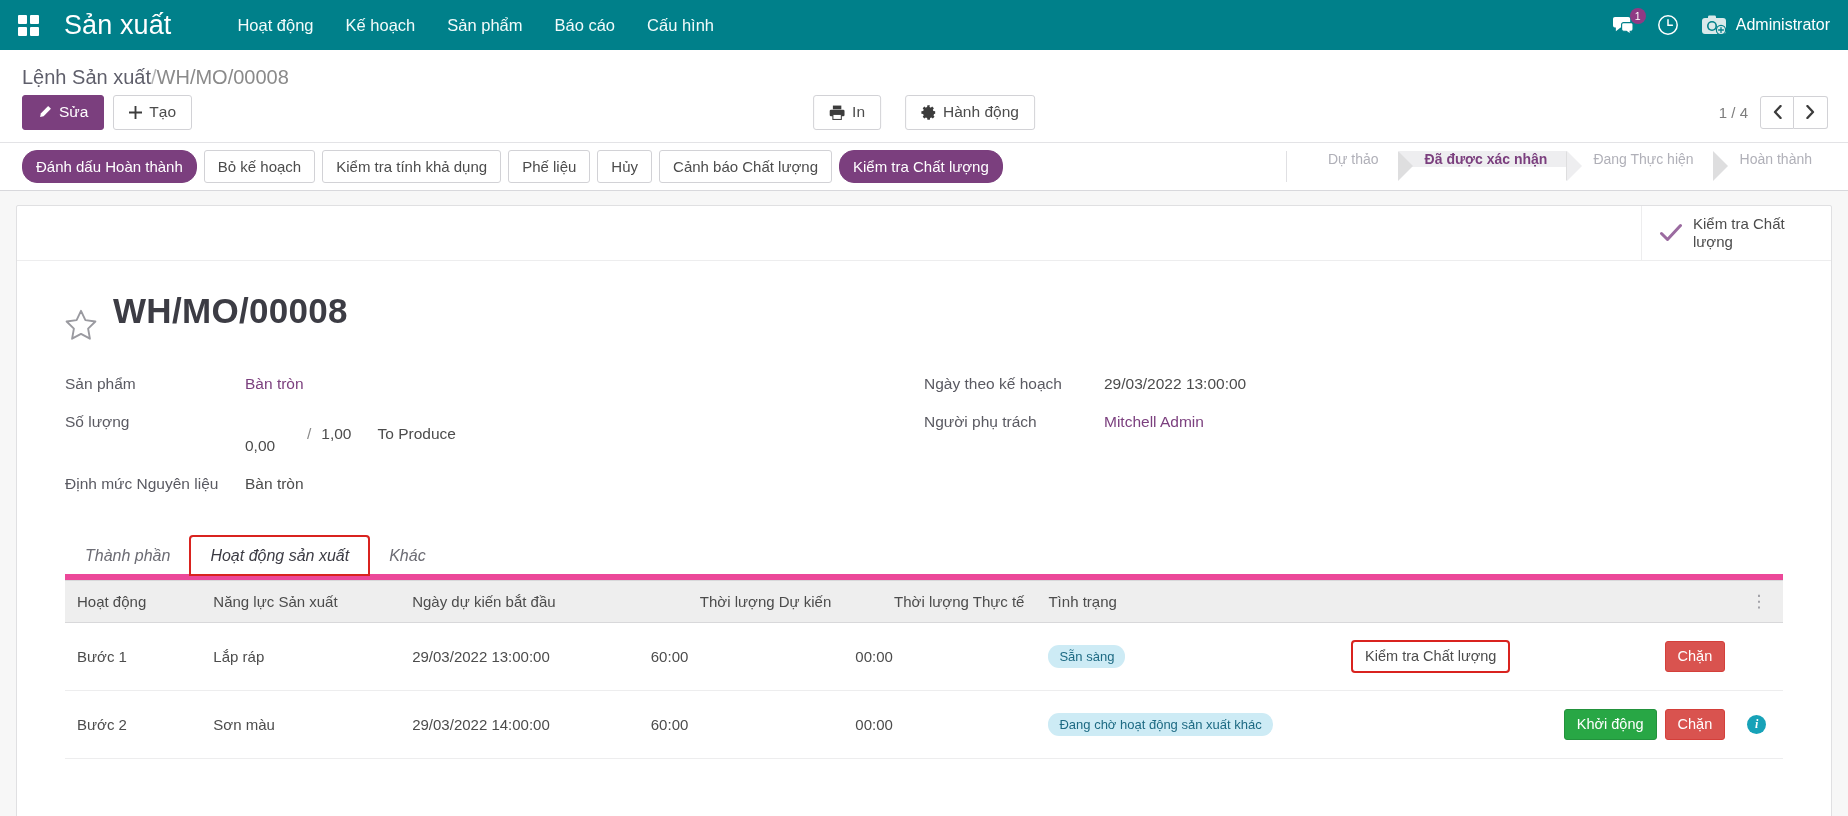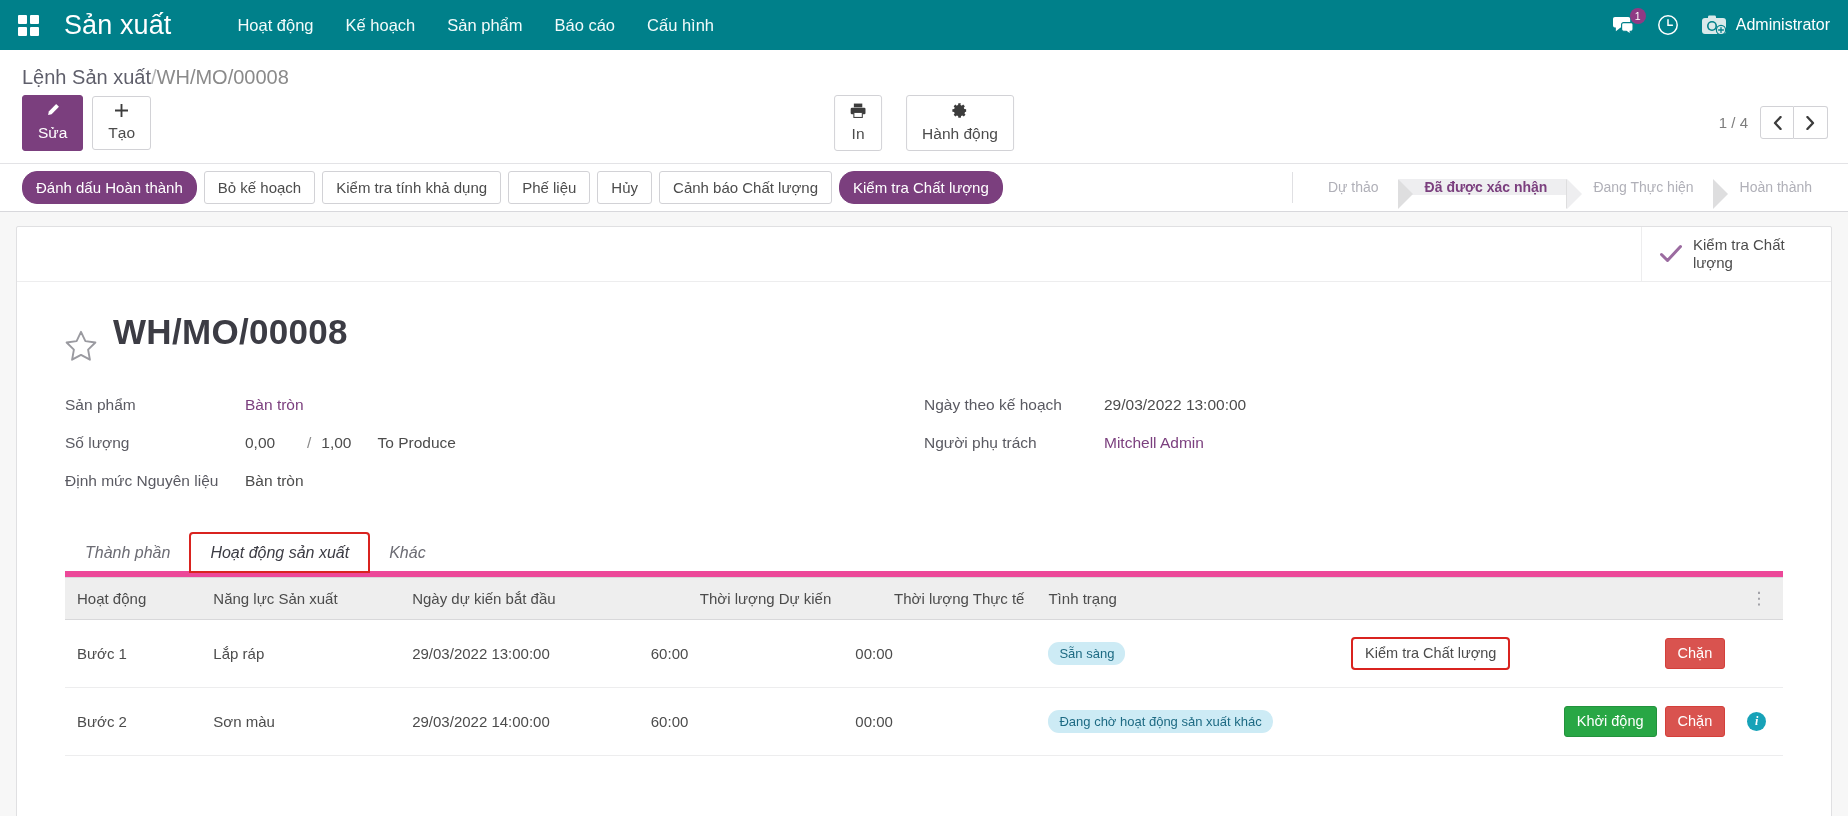--- a/index.html
+++ b/index.html
@@ -104,21 +104,20 @@
     background: #ffffff;
     color: #4c4c4c;
     border-radius: 3px;
     padding: 7px 15px;
     cursor: pointer;
     white-space: nowrap;
     display: inline-flex;
     align-items: center;
     gap: 7px;
     line-height: 1.2;
-    flex-direction: column;
   }
   .btn-primary {
     background: #7b3f7e;
     border-color: #7b3f7e;
     color: #ffffff;
   }
   .cp-left { display: flex; align-items: center; gap: 9px; }
   .cp-center {
     position: absolute;
     left: 50%;
@@ -170,23 +169,23 @@
   }
   .sb-btn.active {
     background: #7b3f7e;
     border-color: #7b3f7e;
     color: #ffffff;
     border-radius: 15px;
   }
   .statusflow {
     margin-left: auto;
     display: flex;
-    align-items: center;
+    align-items: flex-start;
     border-left: 1px solid #e0e0e3;
-    padding-left: 9px;
+    padding-left: 15px;
     height: 31px;
   }
   .sf-item {
     position: relative;
     display: flex;
     align-items: center;
     padding: 0 20px 0 26px;
     font-size: 14px;
     color: #b0b0b8;
     background: transparent;
@@ -290,21 +289,21 @@
   }
   .fvalue {
     font-size: 15.5px;
     color: #4c4c4c;
     line-height: 1.55;
     display: flex;
     align-items: center;
     gap: 0;
   }
   .fvalue.link { color: #7b3f7e; }
-  .qty-num { display: inline-block; min-width: 52px; }
+  .qty-num { display: inline-block; min-width: 52px; margin-top: 24px; }
   .qty-sep { padding: 0 10px; color: #8a8a8a; }
   .qty-uom { padding-left: 26px; color: #4c4c4c; }
 
   
   .notebook { padding: 26px 48px 0 48px; }
   .nb-tabs {
     display: flex;
     align-items: flex-end;
     border-bottom: 6px solid #ec4899;
     gap: 0;

